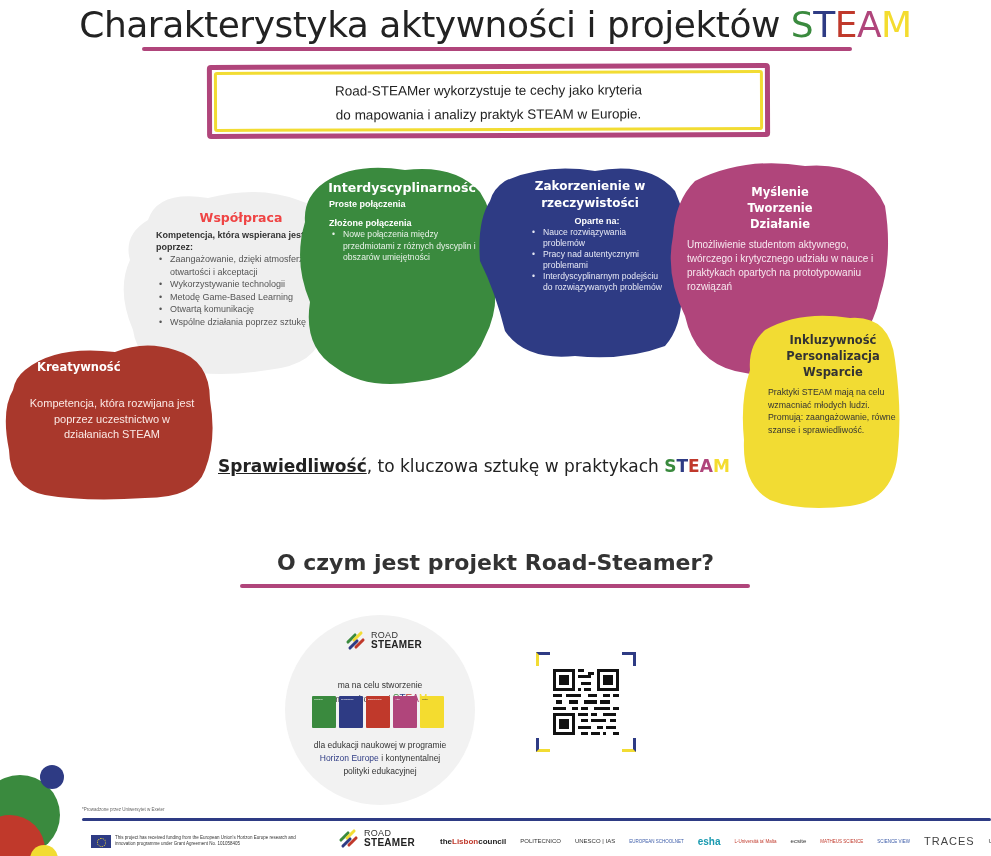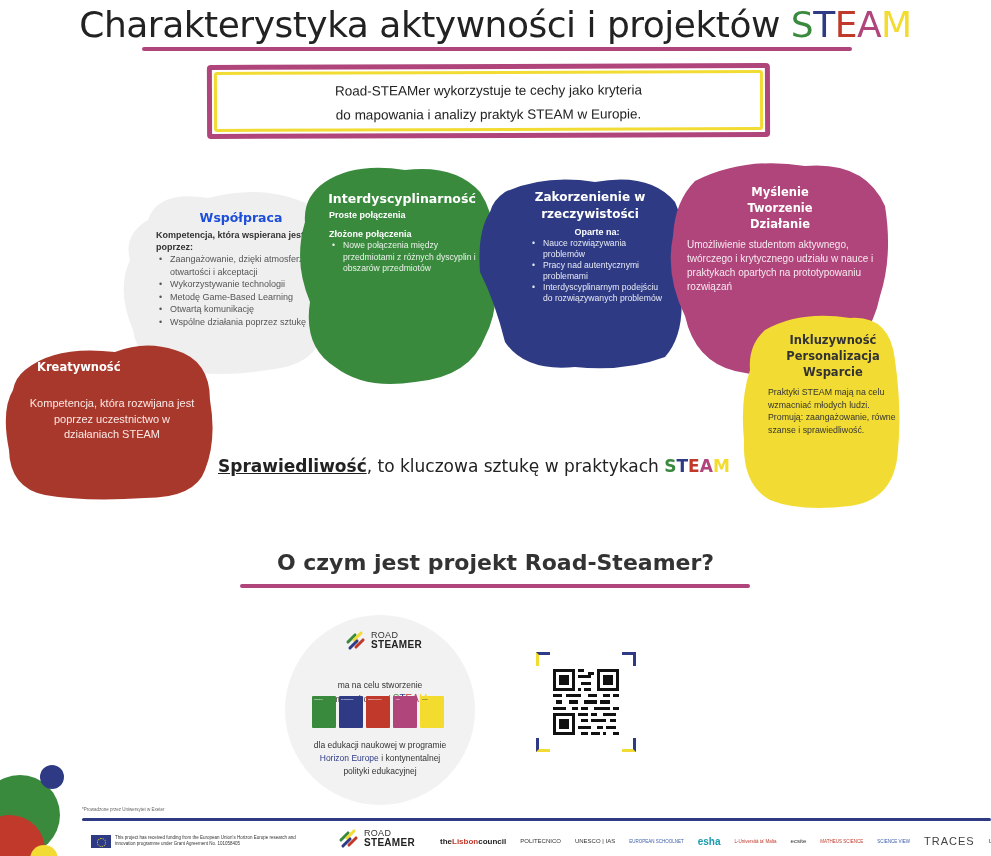--- a/index.html
+++ b/index.html
@@ -21,34 +21,34 @@
   .blob svg { position: absolute; left: 0; top: 0; width: 100%; height: 100%; }
   .blob .content { position: absolute; }
   .blob h3 { font-family: "DejaVu Sans", sans-serif; font-weight: bold; text-align: center; }
   .blob ul { list-style: none; }
   .blob li { position: relative; padding-left: 14px; }
   .blob li::before { content: "•"; position: absolute; left: 3px; top: 0; }
 
   
   .b-wsp { left: 118px; top: 180px; width: 220px; height: 200px; }
   .b-wsp .content { left: 38px; top: 30px; width: 170px; color: #444; }
-  .b-wsp h3 { font-size: 12.5px; color: #1d4ed8; margin-bottom: 4px; }
+  .b-wsp h3 { font-size: 12.5px; color: #ef4444; margin-bottom: 4px; }
   .b-wsp .lead { font-size: 9px; font-weight: bold; color: #333; line-height: 12px; }
   .b-wsp li { font-size: 9px; line-height: 12.5px; color: #555; }
 
   
   .b-int { left: 285px; top: 162px; width: 215px; height: 225px; }
-  .b-int .content { left: 32px; top: 29px; width: 170px; color: #fff; }
+  .b-int .content { left: 32px; top: 18px; width: 170px; color: #fff; }
   .b-int h3 { font-size: 12.5px; color: #fff; margin-bottom: 4px; }
   .b-int .sub { font-size: 9px; font-weight: bold; line-height: 11px; margin-left: 12px; }
   .b-int li { font-size: 8.6px; line-height: 11.5px; color: #eaf3ea; margin-left: 12px; }
   .b-int .gap { height: 8px; }
 
   
-  .b-zak { left: 475px; top: 172px; width: 215px; height: 200px; }
+  .b-zak { left: 475px; top: 161px; width: 215px; height: 200px; }
   .b-zak .content { left: 40px; top: 17px; width: 150px; color: #fff; }
   .b-zak h3 { font-size: 12px; line-height: 17px; color: #fff; margin-bottom: 4px; }
   .b-zak .sub { font-size: 9px; font-weight: bold; line-height: 11px; margin-left: 14px; text-align: center; }
   .b-zak li { font-size: 8.6px; line-height: 11px; color: #e7e9f5; margin-left: 14px; }
 
   
   .b-mys { left: 665px; top: 156px; width: 226px; height: 225px; }
   .b-mys .content { left: 15px; top: 28px; width: 200px; color: #fff; }
   .b-mys h3 { font-size: 11.5px; line-height: 16px; color: #fff; margin-bottom: 6px; }
   .b-mys p { font-size: 10px; line-height: 14px; color: #f7e8ef; text-align: left; padding-left: 7px; }
@@ -153,21 +153,21 @@
 <div class="blob b-int">
   <svg viewBox="0 0 215 225" preserveAspectRatio="none">
     <path d="M40 20 Q70 0 120 8 Q170 2 195 30 Q215 60 205 100 Q218 140 200 175 Q185 215 130 220 Q80 228 50 205 Q18 185 25 140 Q8 100 20 60 Q18 35 40 20Z" fill="#3a8a3e"></path>
   </svg>
   <div class="content">
     <h3>Interdyscyplinarność</h3>
     <div class="sub">Proste połączenia</div>
     <div class="gap"></div>
     <div class="sub">Złożone połączenia</div>
     <ul>
-      <li>Nowe połączenia między przedmiotami z różnych dyscyplin i obszarów przedmiotów</li>
+      <li>Nowe połączenia między przedmiotami z różnych dyscyplin i obszarów umiejętności</li>
     </ul>
   </div>
 </div>
 
 <div class="blob b-zak">
   <svg viewBox="0 0 215 200" preserveAspectRatio="none">
     <path d="M30 20 Q70 2 120 10 Q175 0 200 30 Q218 70 205 110 Q212 160 190 185 Q150 200 100 195 Q50 200 30 170 Q20 130 5 100 Q2 60 15 40 Q18 28 30 20Z" fill="#2e3b84"></path>
   </svg>
   <div class="content">
     <h3>Zakorzenienie w rzeczywistości</h3>

